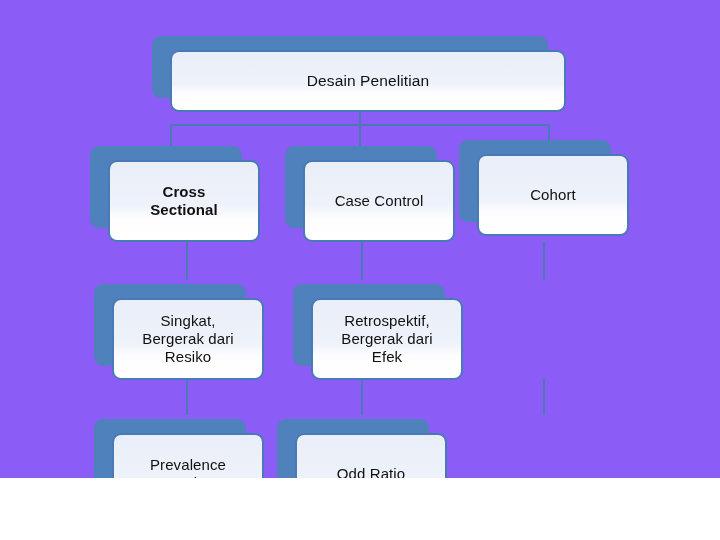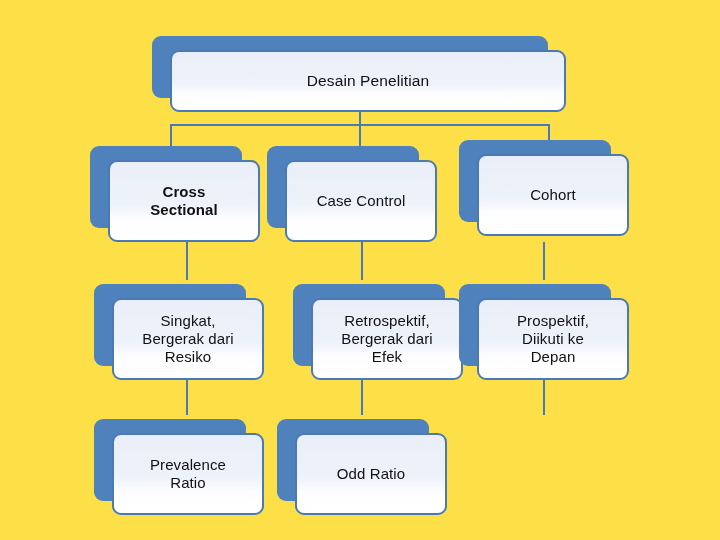--- a/index.html
+++ b/index.html
@@ -8,22 +8,22 @@
     padding: 0;
     background: #ffffff;
   }
   body {
     font-family: "Liberation Sans", "DejaVu Sans", sans-serif;
   }
 
   #stage {
     position: relative;
     width: 720px;
-    height: 540px;
-    background: #fde047;
+    height: 478px;
+    background: #8b5cf6;
     overflow: hidden;
   }
 
   
   .conn {
     position: absolute;
     background: #4a7ab5;
   }
   .conn-v { width: 2px; }
   .conn-h { height: 2px; }
@@ -95,21 +95,21 @@
   </div>
 
   <div class="node" style="left:90px; top:146px; width:152px; height:82px;font-weight:bold;">
     <div class="back"></div>
     <div class="front">
       <span class="label">Cross
 Sectional</span>
     </div>
   </div>
 
-  <div class="node" style="left:267px; top:146px; width:152px; height:82px;">
+  <div class="node" style="left:285px; top:146px; width:152px; height:82px;">
     <div class="back"></div>
     <div class="front">
       <span class="label">Case Control</span>
     </div>
   </div>
 
   <div class="node" style="left:459px; top:140px; width:152px; height:82px;">
     <div class="back"></div>
     <div class="front">
       <span class="label">Cohort</span>
@@ -127,28 +127,20 @@
 
   <div class="node" style="left:277px; top:284px; width:152px; height:82px;margin-left:16px;">
     <div class="back"></div>
     <div class="front">
       <span class="label">Retrospektif,
 Bergerak dari
 Efek</span>
     </div>
   </div>
 
-  <div class="node" style="left:459px; top:284px; width:152px; height:82px;">
-    <div class="back"></div>
-    <div class="front">
-      <span class="label">Prospektif,
-Diikuti ke
-Depan</span>
-    </div>
-  </div>
 
   <div class="node" style="left:94px; top:419px; width:152px; height:82px;">
     <div class="back"></div>
     <div class="front">
       <span class="label">Prevalence
 Ratio</span>
     </div>
   </div>
 
   <div class="node" style="left:277px; top:419px; width:152px; height:82px;">

